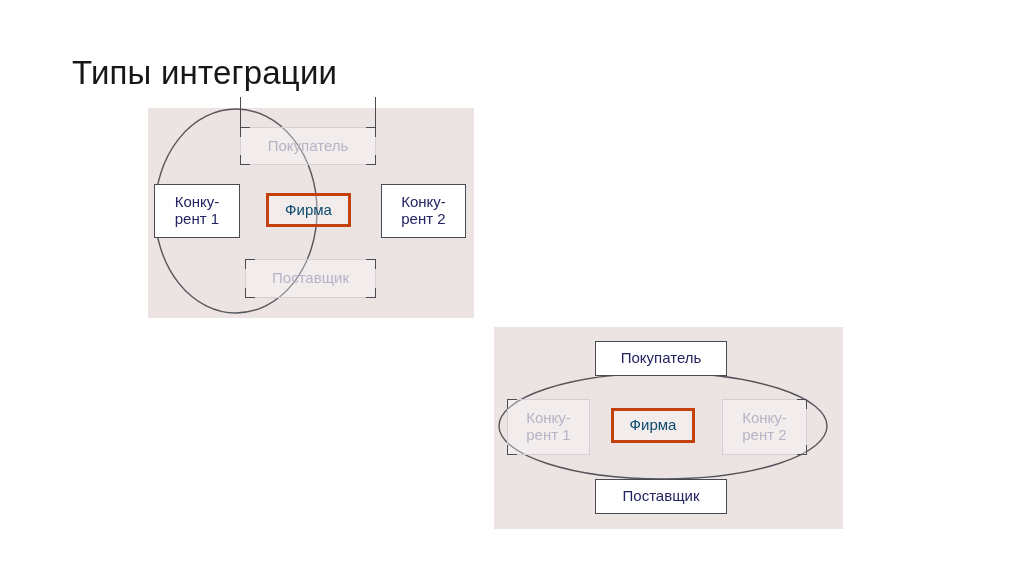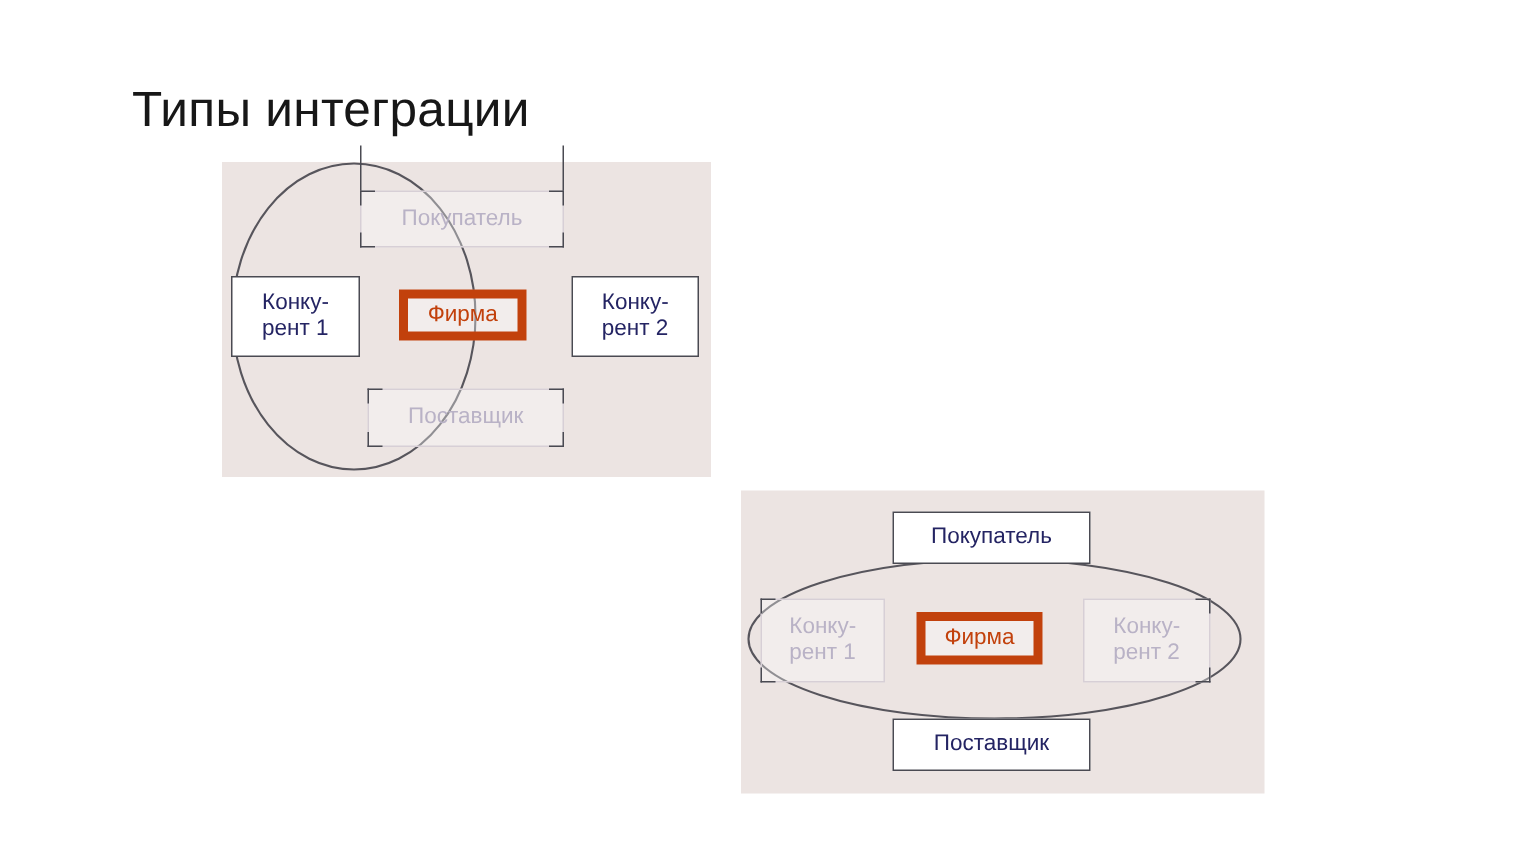--- a/index.html
+++ b/index.html
@@ -11,21 +11,21 @@
     width: 1024px;
     height: 574px;
     position: relative;
     overflow: hidden;
     font-family: "Liberation Sans", "DejaVu Sans", sans-serif;
   }
 
   
   #slide-title {
     position: absolute;
-    left: 88px;
+    left: 72px;
     top: 52px;
     font-size: 33px;
     line-height: 42px;
     color: #171717;
     font-weight: 400;
     letter-spacing: 0.2px;
     white-space: nowrap;
   }
 
   
@@ -56,22 +56,22 @@
   .node.strong {
     background: #ffffff;
     border: 1px solid #4a4a52;
     color: #242463;
     font-size: 15px;
   }
 
   
   .node.faded {
     background: rgba(255,255,255,0.34);
-    border: 6px solid #c2410c;
-    color: #c2410c;
+    border: 3px solid #c2410c;
+    color: #0c4a6e;
     font-size: 15px;
   }
 
   
   .node.faded-framed {
     background: rgba(255,255,255,0.34);
     border: 1px solid #d7cfd6;
     color: #b9b2c6;
     font-size: 15px;
   }

